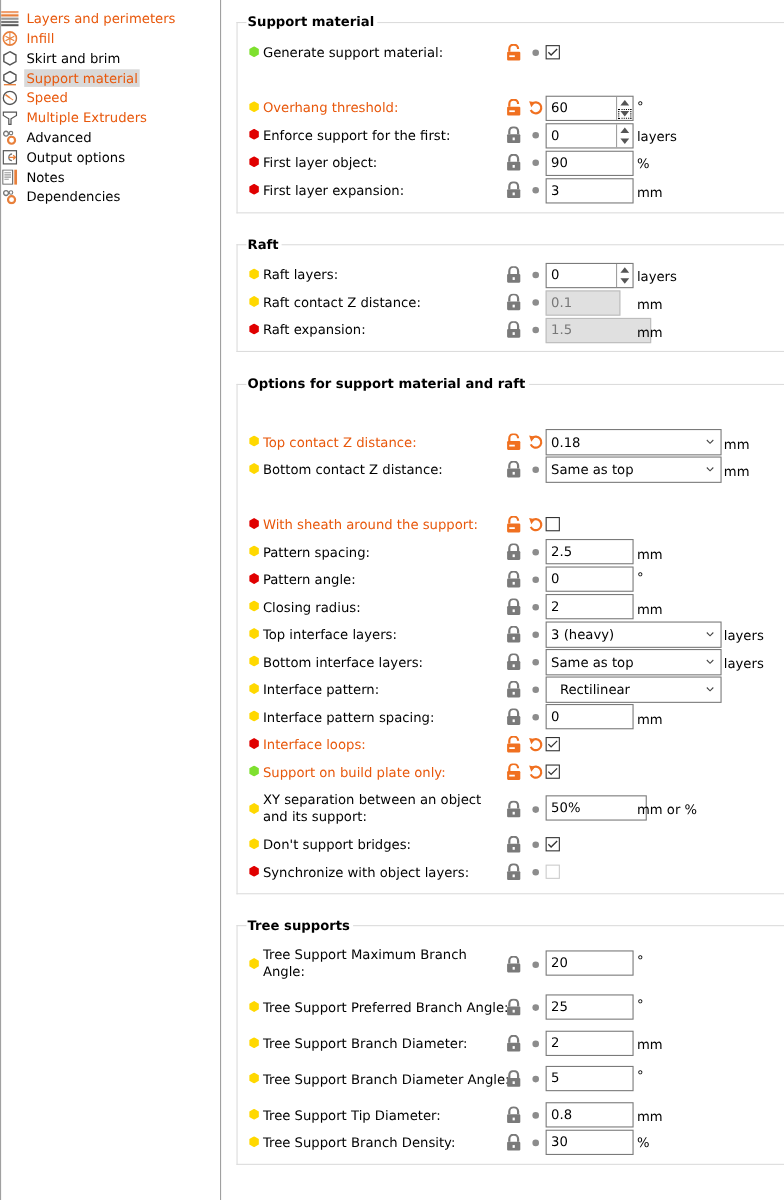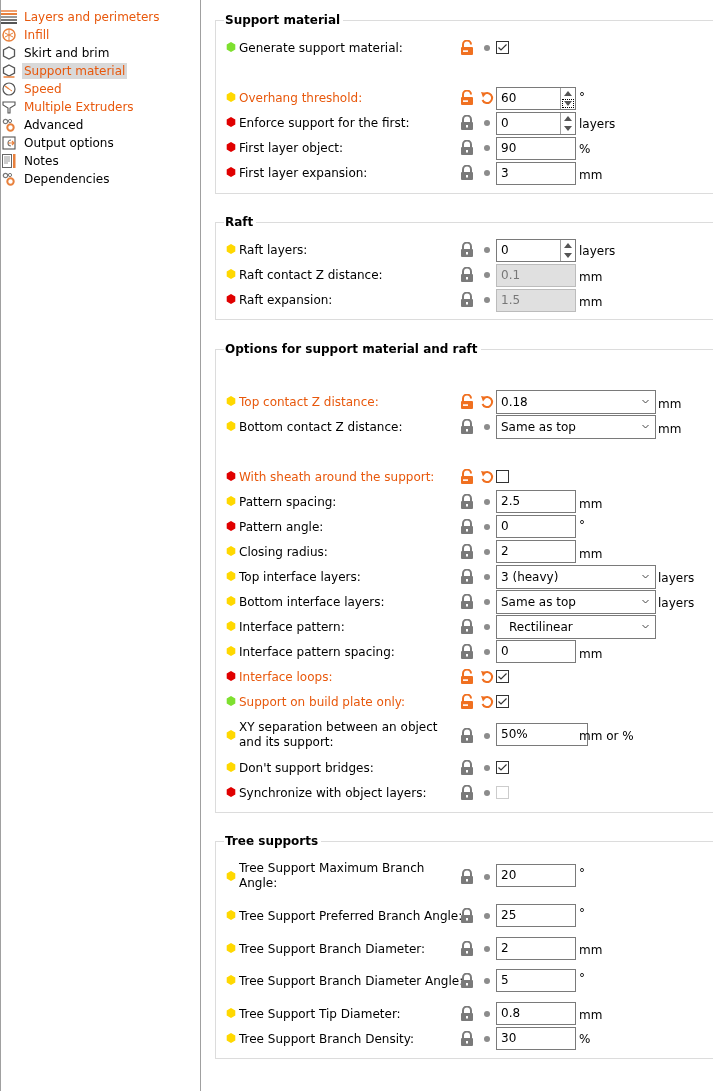--- a/index.html
+++ b/index.html
@@ -323,38 +323,38 @@
             <use href="#hex-yellow"></use>
           </svg>
         </span>
       <span class="label" style="top:4px">Raft contact Z distance:</span>
       <span class="lock" style="top:3px;color:#7a7a7a"><svg width="14" height="16">
             <use href="#lock-closed"></use>
           </svg></span>
       <span class="sys" style="top:4px">
           <span class="bullet"></span>
         </span>
-      <span class="tb disabled" style="left:280px;top:0;width:80px"><span>0.1</span></span>
+      <span class="tb disabled" style="left:280px;top:0;width:68px"><span>0.1</span></span>
       <span class="unit" style="left:363px;top:6px">mm</span>
     </div>
 
     <div class="row" style="top:66px">
       <span class="dot" style="top:5px">
           <svg width="10" height="10">
             <use href="#hex-red"></use>
           </svg>
         </span>
       <span class="label" style="top:4px">Raft expansion:</span>
       <span class="lock" style="top:3px;color:#7a7a7a"><svg width="14" height="16">
             <use href="#lock-closed"></use>
           </svg></span>
       <span class="sys" style="top:4px">
           <span class="bullet"></span>
         </span>
-      <span class="tb disabled" style="left:280px;top:0;width:80px"><span>1.5</span></span>
+      <span class="tb disabled" style="left:280px;top:0;width:96px"><span>1.5</span></span>
       <span class="unit" style="left:363px;top:6px">mm</span>
     </div>
   </div>
 
   <div class="group" style="top:349px;height:464px">
     <div class="group-title">Options for support material and raft</div>
 
 
     <div class="row" style="top:40px">
       <span class="dot" style="top:6px">

